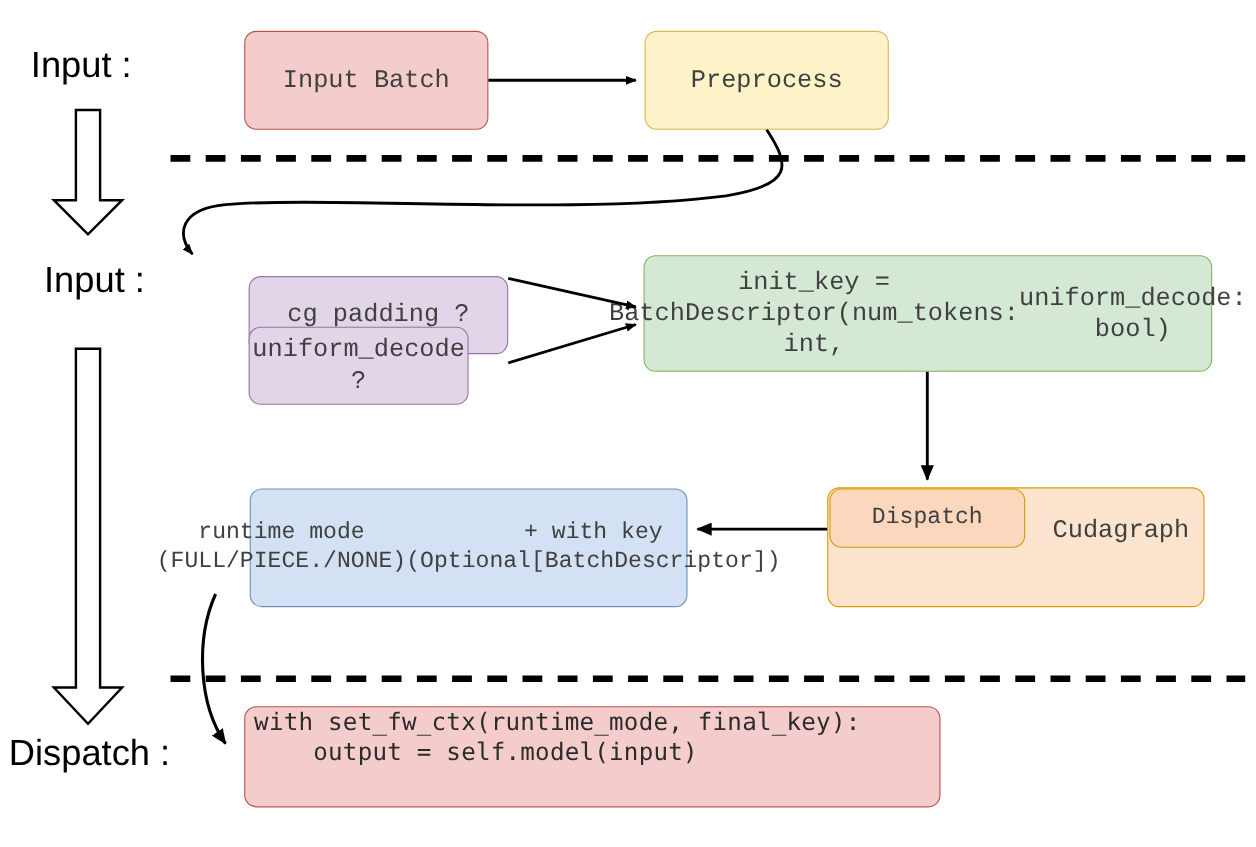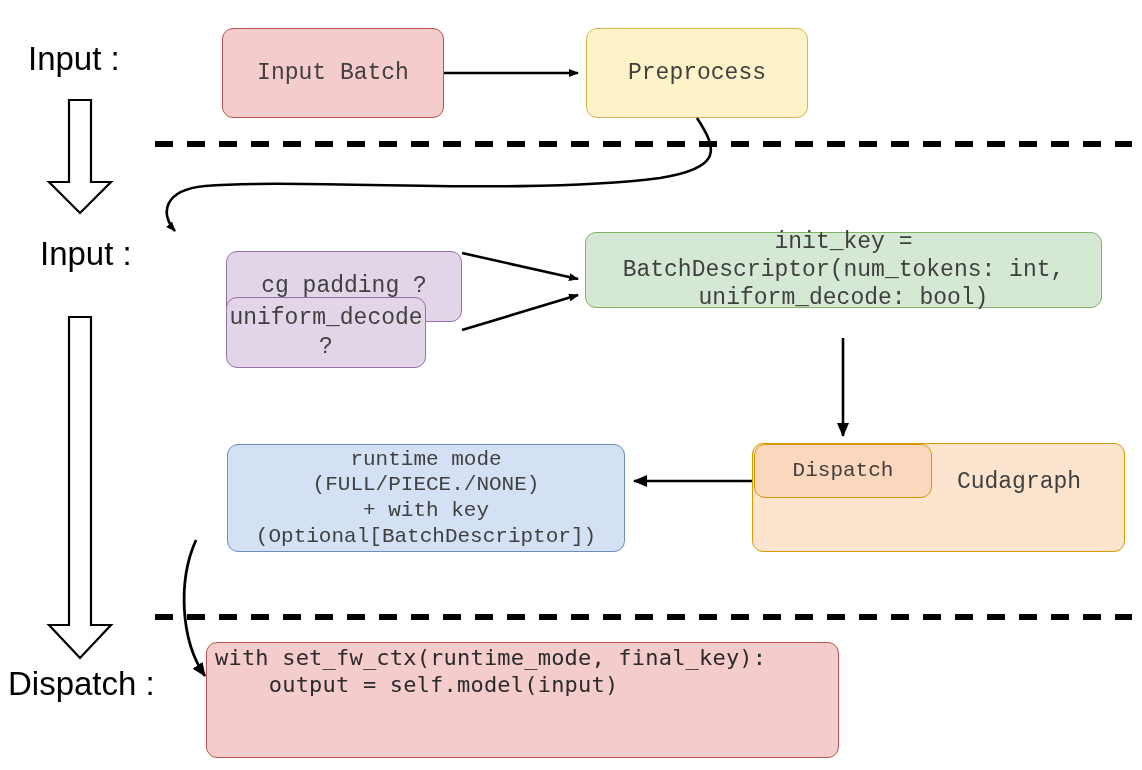--- a/index.html
+++ b/index.html
@@ -72,39 +72,39 @@
   </div>
 
   <div class="node n-cg-padding" style="left:226px;top:210px;width:236px;height:71px;">
     <span class="lines">cg padding ?</span>
   </div>
 
   <div class="node n-uniform-decode" style="left:226px;top:297px;width:200px;height:71px;">
     <span class="lines">uniform_decode ?</span>
   </div>
 
-  <div class="node n-initkey" style="left:585px;top:232px;width:517px;height:76px;flex-direction:column;">
+  <div class="node n-initkey" style="left:585px;top:232px;width:517px;height:106px;flex-direction:row;">
     <span class="lines">init_key = BatchDescriptor(num_tokens: int,</span>
     <span class="lines">uniform_decode: bool)</span>
   </div>
 
-  <div class="node n-dispatcher-outer" style="left:752px;top:443px;width:373px;height:109px;justify-content:flex-end;flex-direction:column;padding-right:16px;padding-bottom:8px;">
+  <div class="node n-dispatcher-outer" style="left:752px;top:443px;width:343px;height:109px;justify-content:flex-end;flex-direction:column;padding-right:16px;padding-bottom:8px;">
     <span class="lines" style="position:absolute;left:196px;top:24px;width:140px;text-align:center;">Cudagraph</span>
   </div>
 
   <div class="node n-dispatch-inner" style="left:754px;top:444px;width:178px;height:54px;font-size:21px;">
     <span class="lines">Dispatch</span>
   </div>
 
-  <div class="node n-runtime" style="left:227px;top:444px;width:398px;height:108px;flex-direction:column;font-size:21px;">
+  <div class="node n-runtime" style="left:227px;top:444px;width:398px;height:108px;font-size:21px;">
     <span class="lines">runtime mode (FULL/PIECE./NONE)</span>
     <span class="lines">+ with key (Optional[BatchDescriptor])</span>
   </div>
 
-  <div class="node n-code" style="left:206px;top:642px;width:633px;height:116px;flex-direction:column;align-items:flex-start;padding-left:8px;">
+  <div class="node n-code" style="left:222px;top:642px;width:633px;height:92px;flex-direction:column;align-items:flex-start;padding-left:8px;">
     <span class="lines" style="white-space:pre;">with set_fw_ctx(runtime_mode, final_key):</span>
     <span class="lines" style="white-space:pre;">    output = self.model(input)</span>
   </div>
 
   <svg class="overlay" viewBox="0 0 1142 770" xmlns="http://www.w3.org/2000/svg">
     <defs>
       <marker id="ah" markerWidth="10" markerHeight="8" refX="9" refY="4" orient="auto" markerUnits="userSpaceOnUse">
         <path d="M0,0 L10,4 L0,8 z" fill="#000"></path>
       </marker>
       <marker id="ahb" markerWidth="14" markerHeight="12" refX="13" refY="6" orient="auto" markerUnits="userSpaceOnUse">

